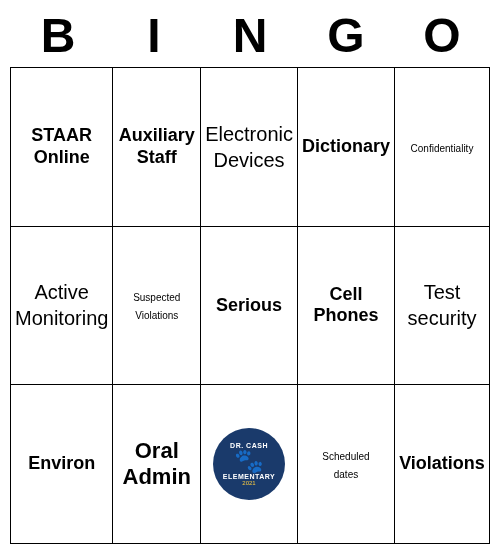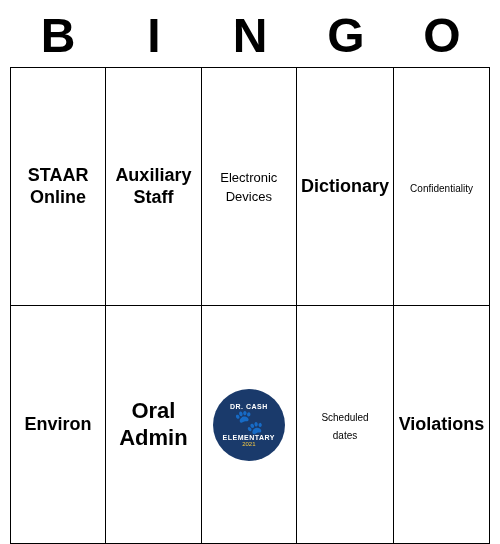--- a/index.html
+++ b/index.html
@@ -49,21 +49,21 @@
       color: #000;
     }
 
     .cell-large {
       font-size: 18px;
       font-weight: bold;
       line-height: 1.2;
     }
 
     .cell-medium {
-      font-size: 13px;
+      font-size: 20px;
       font-weight: normal;
       line-height: 1.3;
       text-align: right;
     }
 
     .cell-small {
       font-size: 10px;
       font-weight: normal;
       line-height: 1.3;
     }
@@ -152,20 +152,37 @@
         <span class="cell-medium">Electronic<br>Devices</span>
       </td>
       <td>
         <span class="cell-large">Dictionary</span>
       </td>
       <td>
         <span class="cell-small">Confidentiality</span>
       </td>
     </tr>
 
+    <tr>
+      <td>
+        <span class="cell-medium">Active<br>Monitoring</span>
+      </td>
+      <td>
+        <span class="cell-small">Suspected<br>Violations</span>
+      </td>
+      <td>
+        <span class="cell-large">Serious</span>
+      </td>
+      <td>
+        <span class="cell-large">Cell<br>Phones</span>
+      </td>
+      <td>
+        <span class="cell-medium">Test<br>security</span>
+      </td>
+    </tr>
 
     <tr>
       <td>
         <span class="cell-large">Environ</span>
       </td>
       <td>
         <span class="cell-xl">Oral<br>Admin</span>
       </td>
       <td class="logo-cell">
         <div class="logo-circle">

